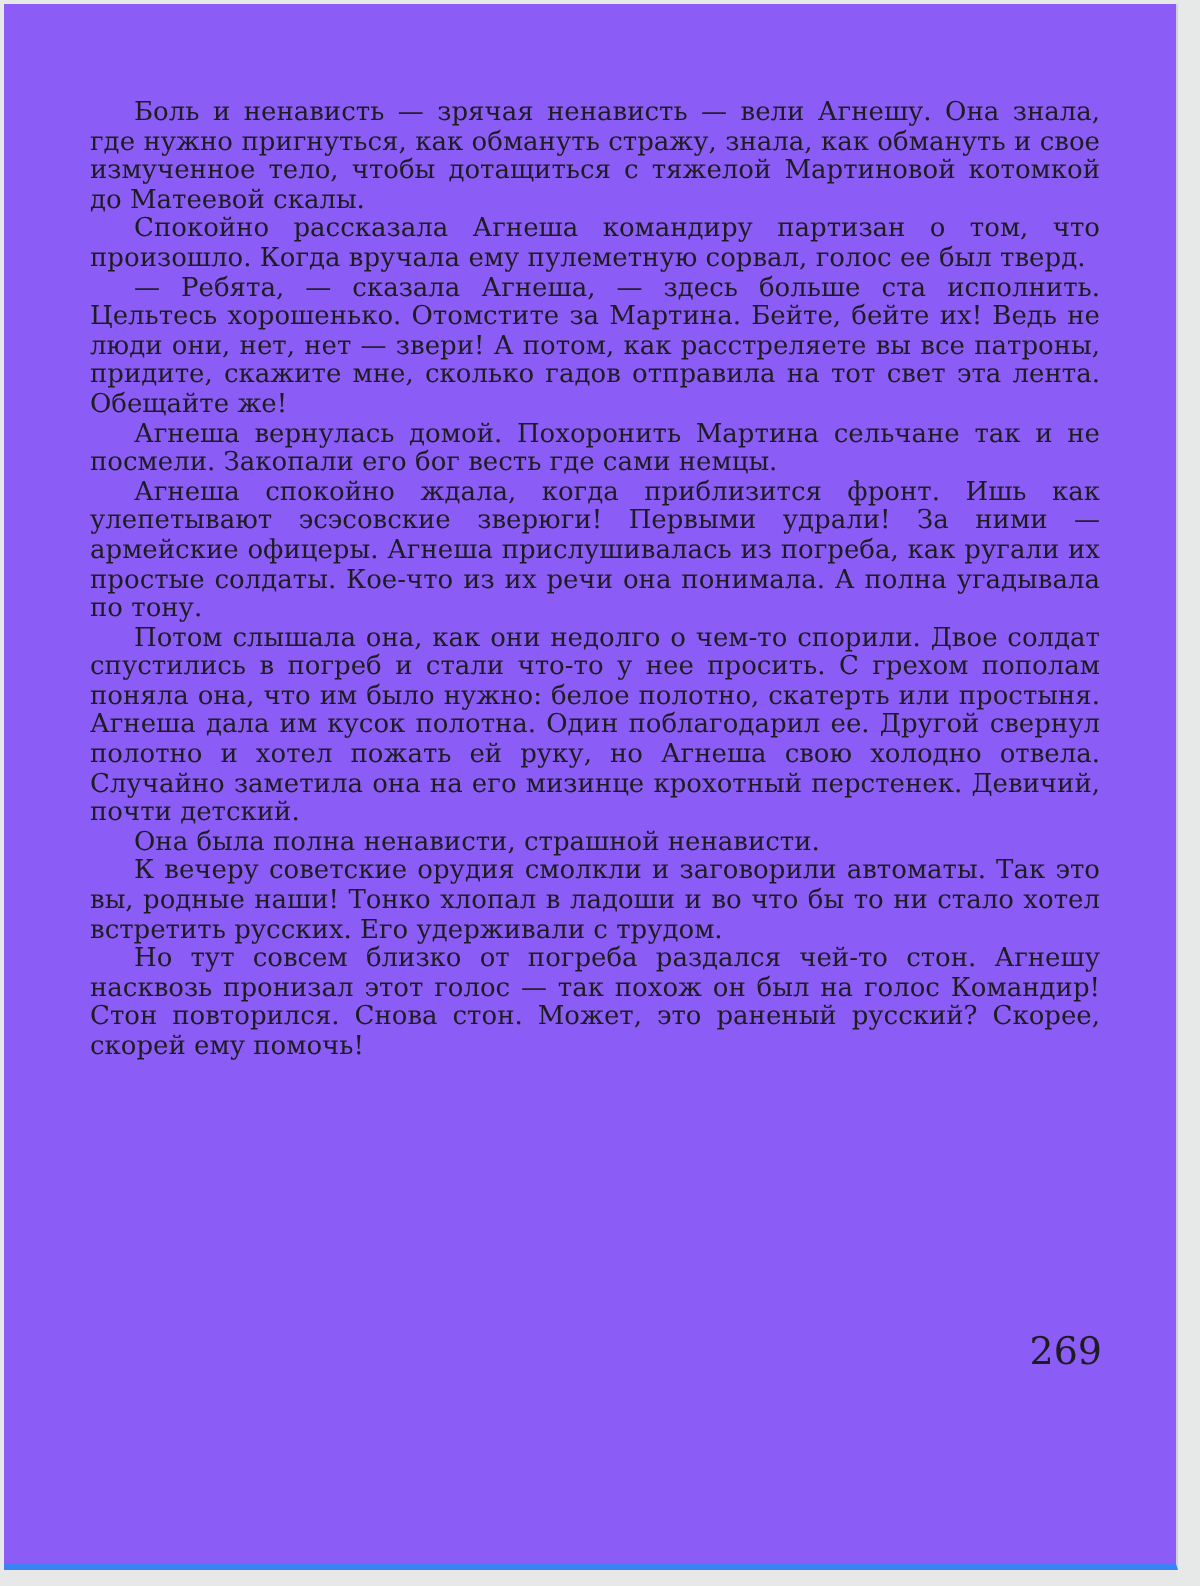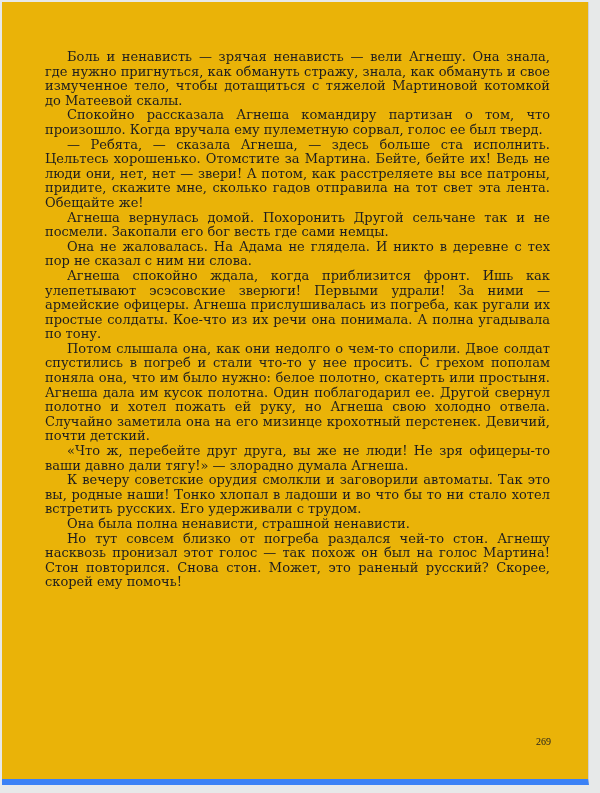--- a/index.html
+++ b/index.html
@@ -18,23 +18,23 @@
     width: 600px;
     height: 793px;
     background: #e7e9e9;
   }
   .page {
     position: absolute;
     left: 2px;
     top: 2px;
     right: 11px;
     bottom: 8px;
-    background: #eab308;
+    background: #8b5cf6;
     border-right: 1px solid #cfd2d2;
-    border-bottom: 6px solid #3b82f6;
+    border-bottom: 3px solid #3b82f6;
   }
   .text-block {
     position: absolute;
     left: 43px;
     right: 38px;
     top: 48px;
     color: #1d1d20;
   }
   .text-block p {
     margin: 0;
@@ -42,39 +42,36 @@
     text-indent: 22px;
     text-align: justify;
     font-size: 13px;
     line-height: 14.6px;
     hyphens: auto;
     -webkit-hyphens: auto;
   }
   .page-number {
     position: absolute;
     right: 37px;
-    top: 734px;
-    font-size: 10px;
+    top: 663px;
+    font-size: 19px;
     color: #1d1d20;
-    font-family: Liberation Serif, serif;
   }
 </style>
 </head>
 <body>
 
 <div class="scan">
   <div class="page">
     <div class="text-block">
       <p>Боль и ненависть — зрячая ненависть — вели Агнешу. Она знала, где нужно пригнуться, как обмануть стражу, знала, как обмануть и свое измученное тело, чтобы дотащиться с тяжелой Мартиновой котомкой до Матеевой скалы.</p>
       <p>Спокойно рассказала Агнеша командиру партизан о том, что произошло. Когда вручала ему пулеметную сорвал, голос ее был тверд.</p>
       <p>— Ребята, — сказала Агнеша, — здесь больше ста исполнить. Цельтесь хорошенько. Отомстите за Мартина. Бейте, бейте их! Ведь не люди они, нет, нет — звери! А потом, как расстреляете вы все патроны, придите, скажите мне, сколько гадов отправила на тот свет эта лента. Обещайте же!</p>
-      <p>Агнеша вернулась домой. Похоронить Другой сельчане так и не посмели. Закопали его бог весть где сами немцы.</p>
-      <p>Она не жаловалась. На Адама не глядела. И никто в деревне с тех пор не сказал с ним ни слова.</p>
+      <p>Агнеша вернулась домой. Похоронить Мартина сельчане так и не посмели. Закопали его бог весть где сами немцы.</p>
       <p>Агнеша спокойно ждала, когда приблизится фронт. Ишь как улепетывают эсэсовские зверюги! Первыми удрали! За ними — армейские офицеры. Агнеша прислушивалась из погреба, как ругали их простые солдаты. Кое-что из их речи она понимала. А полна угадывала по тону.</p>
       <p>Потом слышала она, как они недолго о чем-то спорили. Двое солдат спустились в погреб и стали что-то у нее просить. С грехом пополам поняла она, что им было нужно: белое полотно, скатерть или простыня. Агнеша дала им кусок полотна. Один поблагодарил ее. Другой свернул полотно и хотел пожать ей руку, но Агнеша свою холодно отвела. Случайно заметила она на его мизинце крохотный перстенек. Девичий, почти детский.</p>
-      <p>«Что ж, перебейте друг друга, вы же не люди! Не зря офицеры-то ваши давно дали тягу!» — злорадно думала Агнеша.</p>
+      <p>Она была полна ненависти, страшной ненависти.</p>
       <p>К вечеру советские орудия смолкли и заговорили автоматы. Так это вы, родные наши! Тонко хлопал в ладоши и во что бы то ни стало хотел встретить русских. Его удерживали с трудом.</p>
-      <p>Она была полна ненависти, страшной ненависти.</p>
-      <p>Но тут совсем близко от погреба раздался чей-то стон. Агнешу насквозь пронизал этот голос — так похож он был на голос Мартина! Стон повторился. Снова стон. Может, это раненый русский? Скорее, скорей ему помочь!</p>
+      <p>Но тут совсем близко от погреба раздался чей-то стон. Агнешу насквозь пронизал этот голос — так похож он был на голос Командир! Стон повторился. Снова стон. Может, это раненый русский? Скорее, скорей ему помочь!</p>
     </div>
     <div class="page-number">269</div>
   </div>
 </div>
 
 </body></html>

